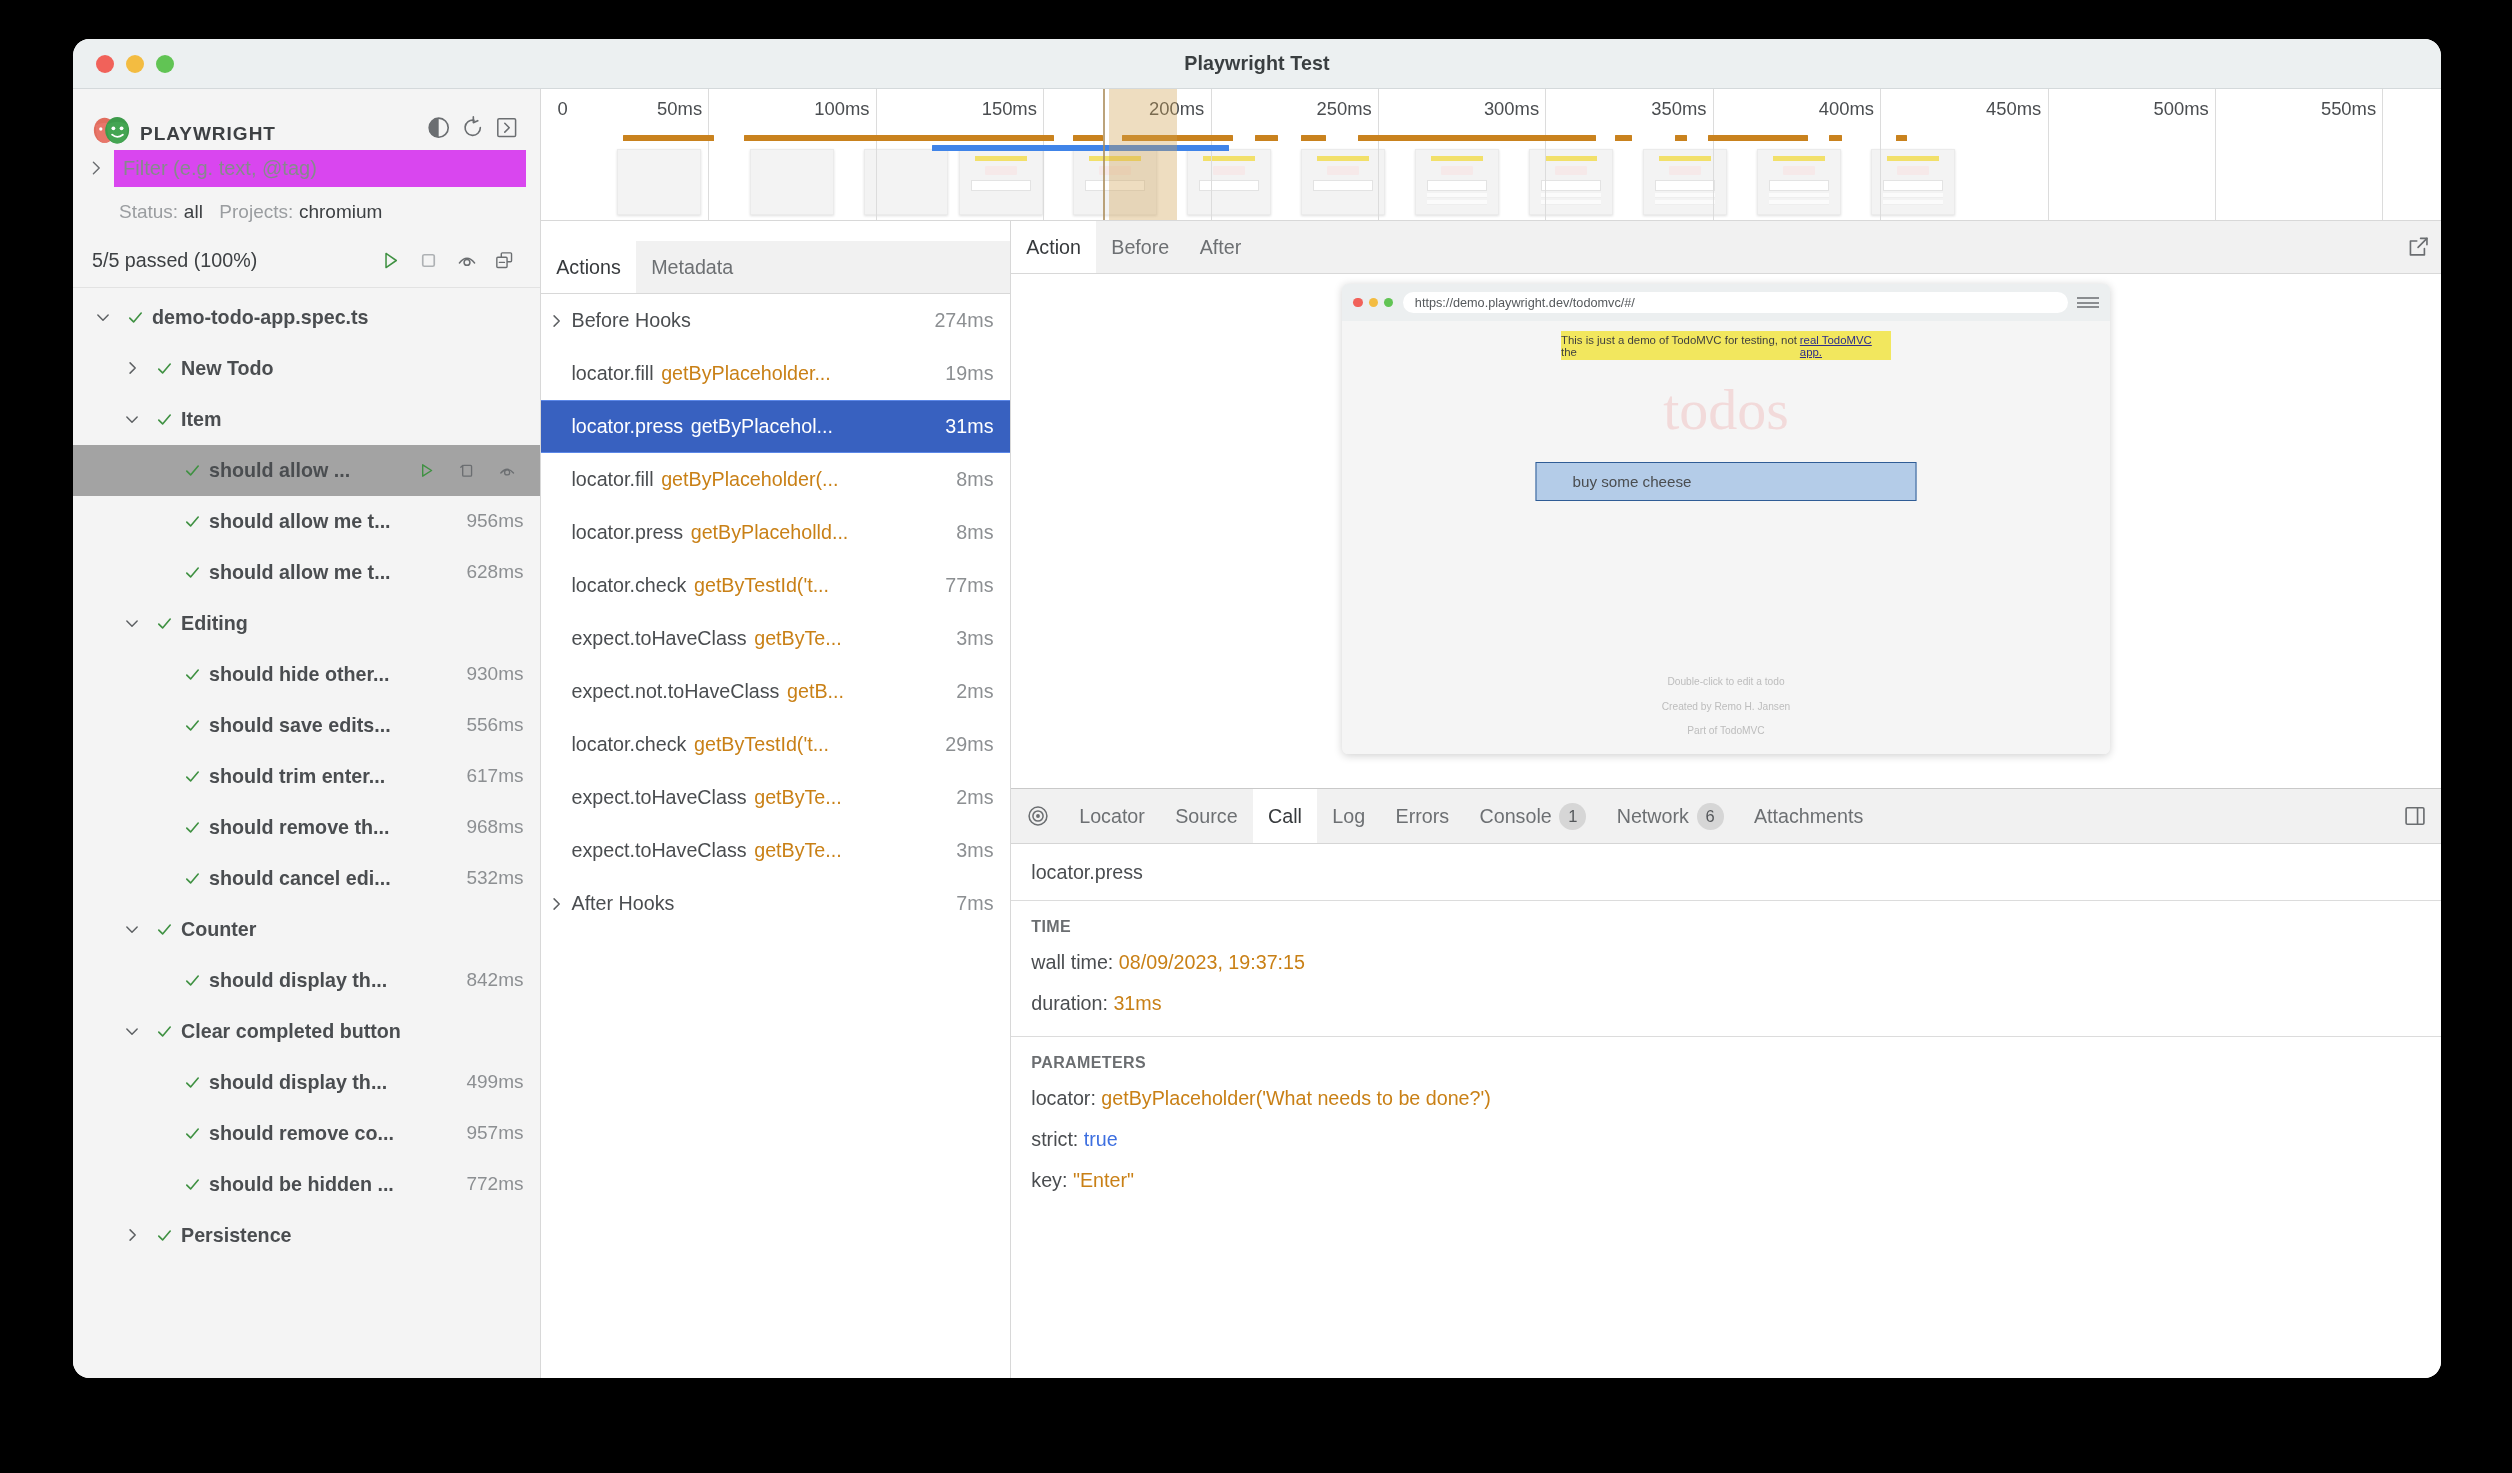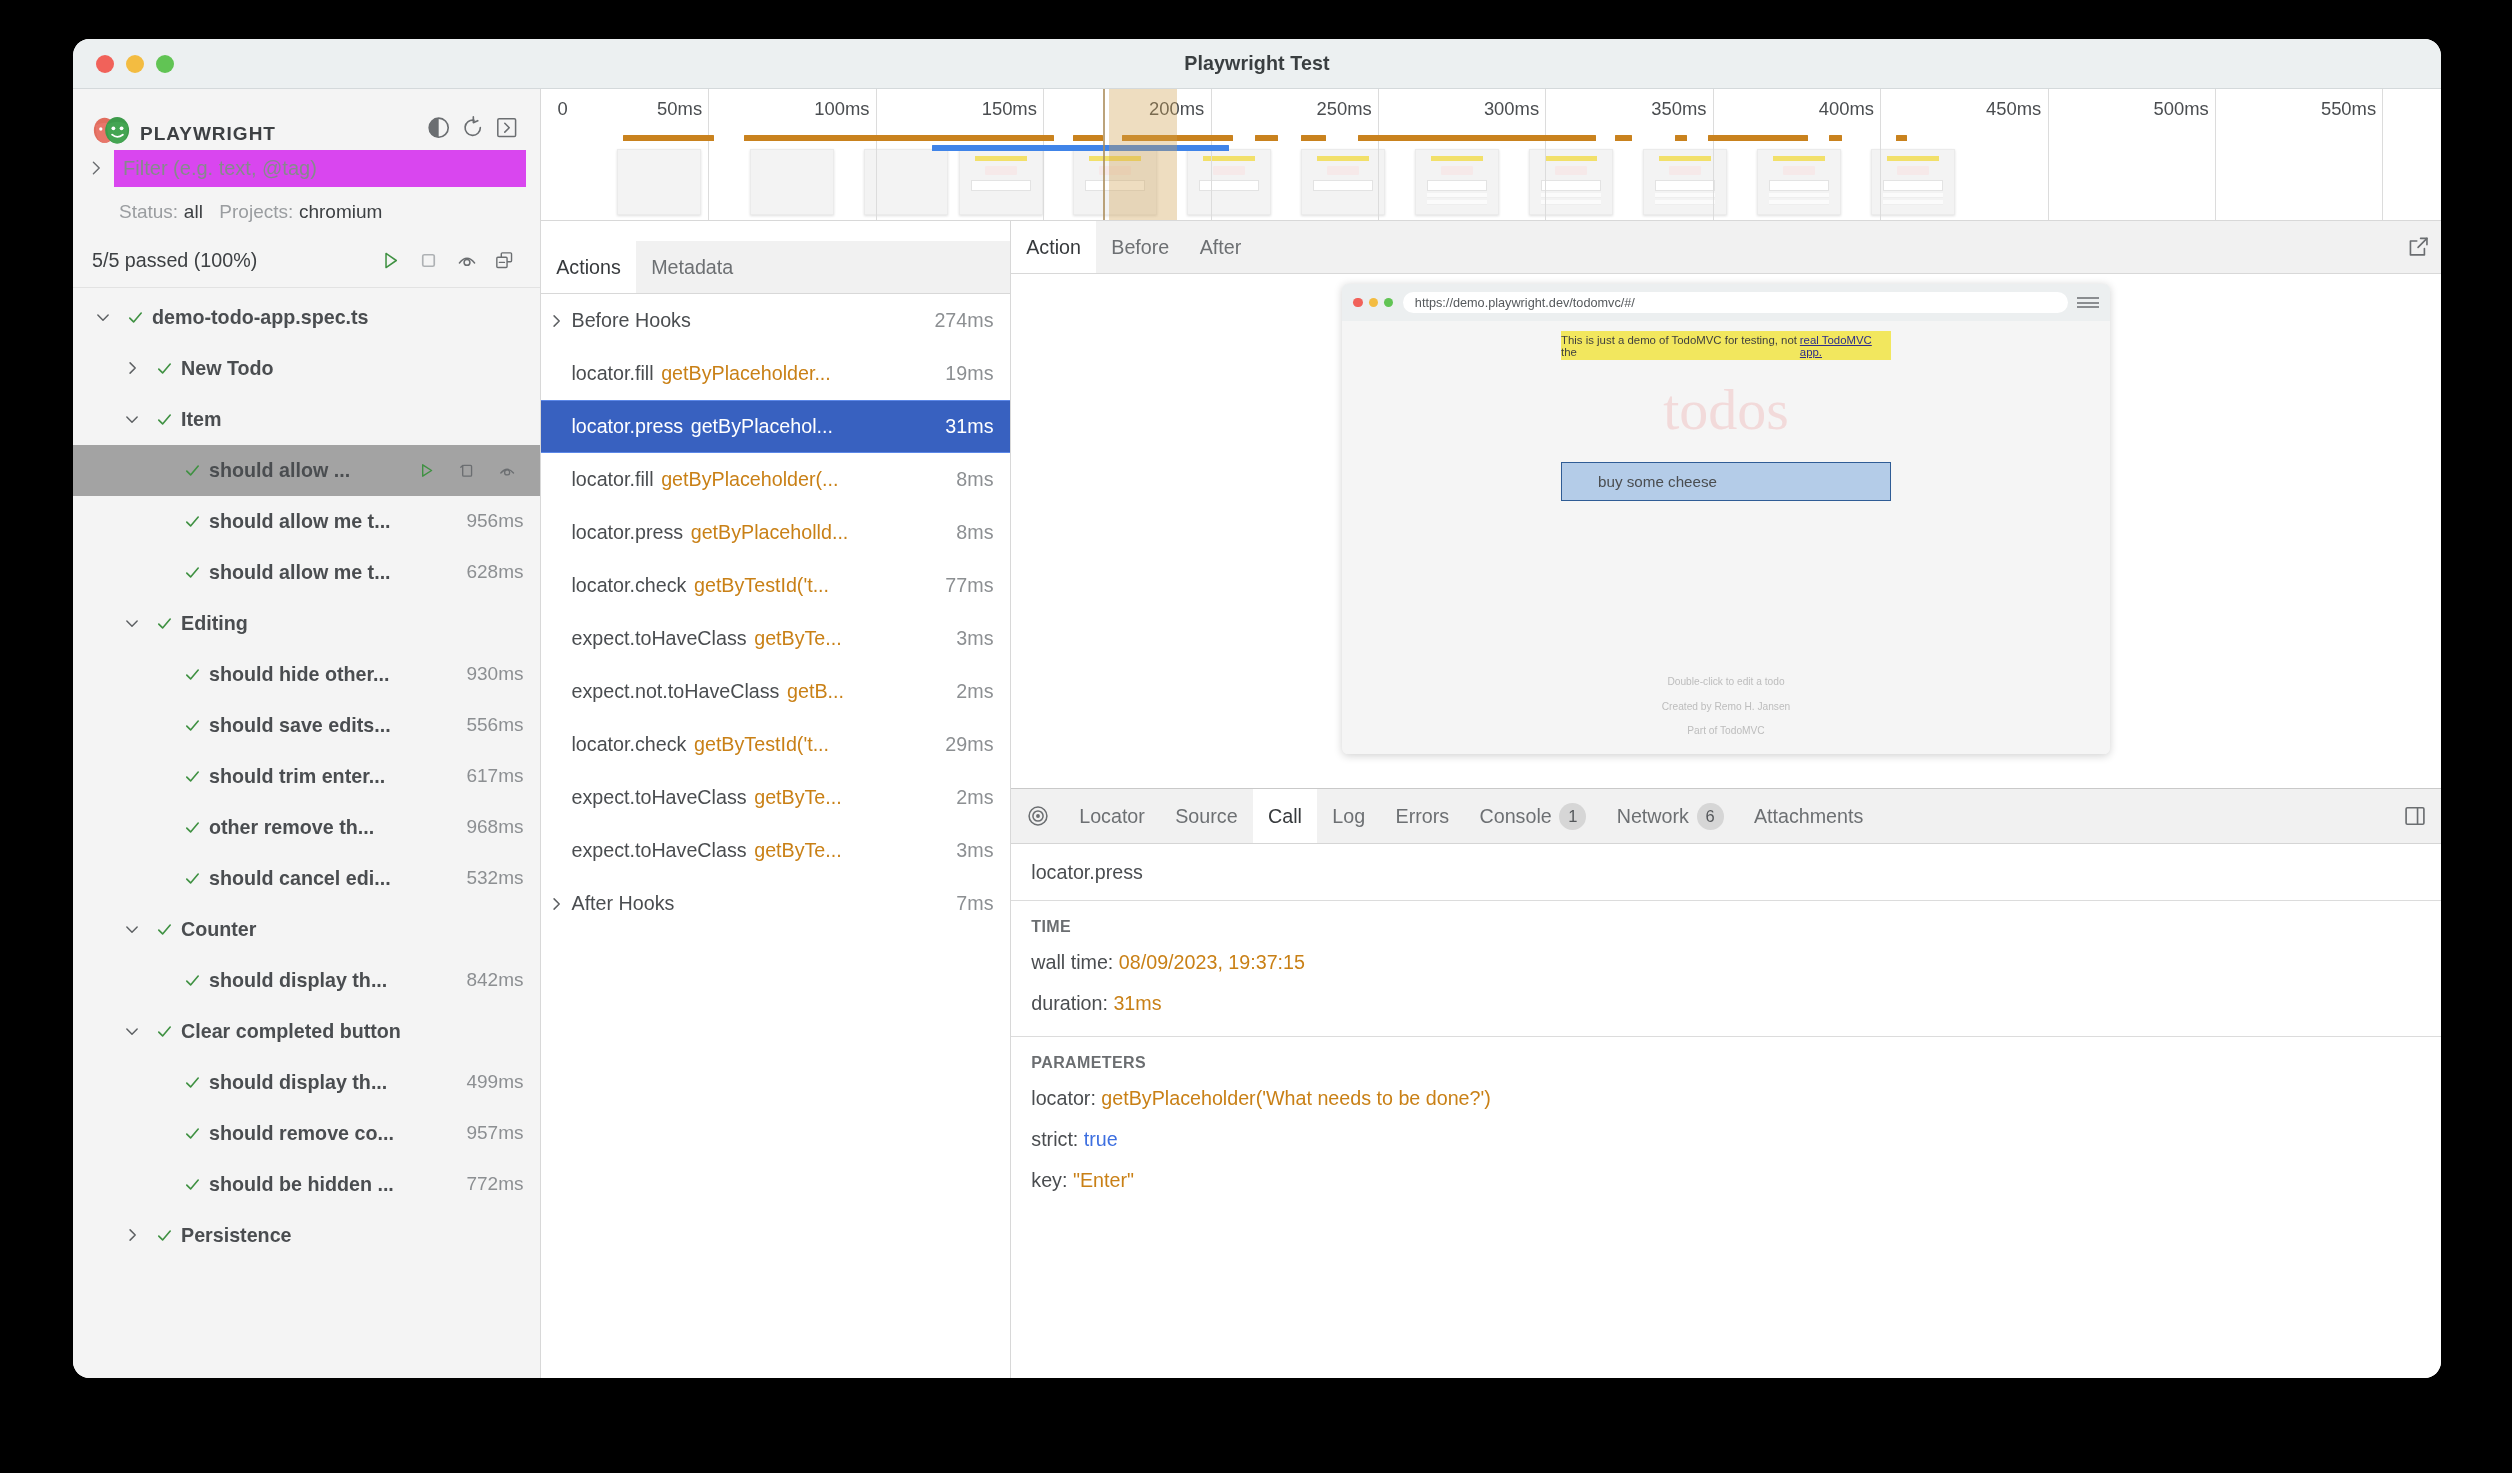--- a/index.html
+++ b/index.html
@@ -233,21 +233,21 @@
     font-size: 11.4px; color: #3f3f3f;
   }
   #demo-banner a { color: #2d2d8a; }
   #todos-title {
     position: absolute; left: 0; right: 0; top: 55px;
     text-align: center; font-size: 58px; color: #f2dada;
     font-family: "Liberation Serif", serif; font-weight: 300;
   }
   #todo-input {
     position: absolute; left: 50%; transform: translateX(-50%);
-    top: 141px; width: 330px; height: 39px;
+    top: 141px; width: 381px; height: 39px;
     background: #b4cce8; border: 1.9px solid #2f5c95;
     display: flex; align-items: center; padding-left: 36px;
     font-size: 15.2px; color: #4a4d50;
   }
   #foot1, #foot2, #foot3 {
     position: absolute; left: 0; right: 0; text-align: center;
     font-size: 10.2px; color: #bdbdbd;
   }
   #foot1 { top: 355px; } #foot2 { top: 380px; } #foot3 { top: 404px; }
   #popout { width: 44px; display:flex; align-items:center; justify-content:center; cursor:pointer; }
@@ -512,21 +512,21 @@
             <span class="label">should trim enter...</span>
             <span class="dur">617ms</span>
           </div>
           <div class="row d2">
             <span class="caret"></span>
             <span class="tick">
               <svg width="19" height="19" viewBox="0 0 30 30">
                 <path d="M6 16 L12 22 L24 8" fill="none" stroke="#3f9142" stroke-width="2.6" stroke-linecap="round" stroke-linejoin="round"></path>
               </svg>
             </span>
-            <span class="label">other remove th...</span>
+            <span class="label">should remove th...</span>
             <span class="dur">968ms</span>
           </div>
           <div class="row d2">
             <span class="caret"></span>
             <span class="tick">
               <svg width="19" height="19" viewBox="0 0 30 30">
                 <path d="M6 16 L12 22 L24 8" fill="none" stroke="#3f9142" stroke-width="2.6" stroke-linecap="round" stroke-linejoin="round"></path>
               </svg>
             </span>
             <span class="label">should cancel edi...</span>

